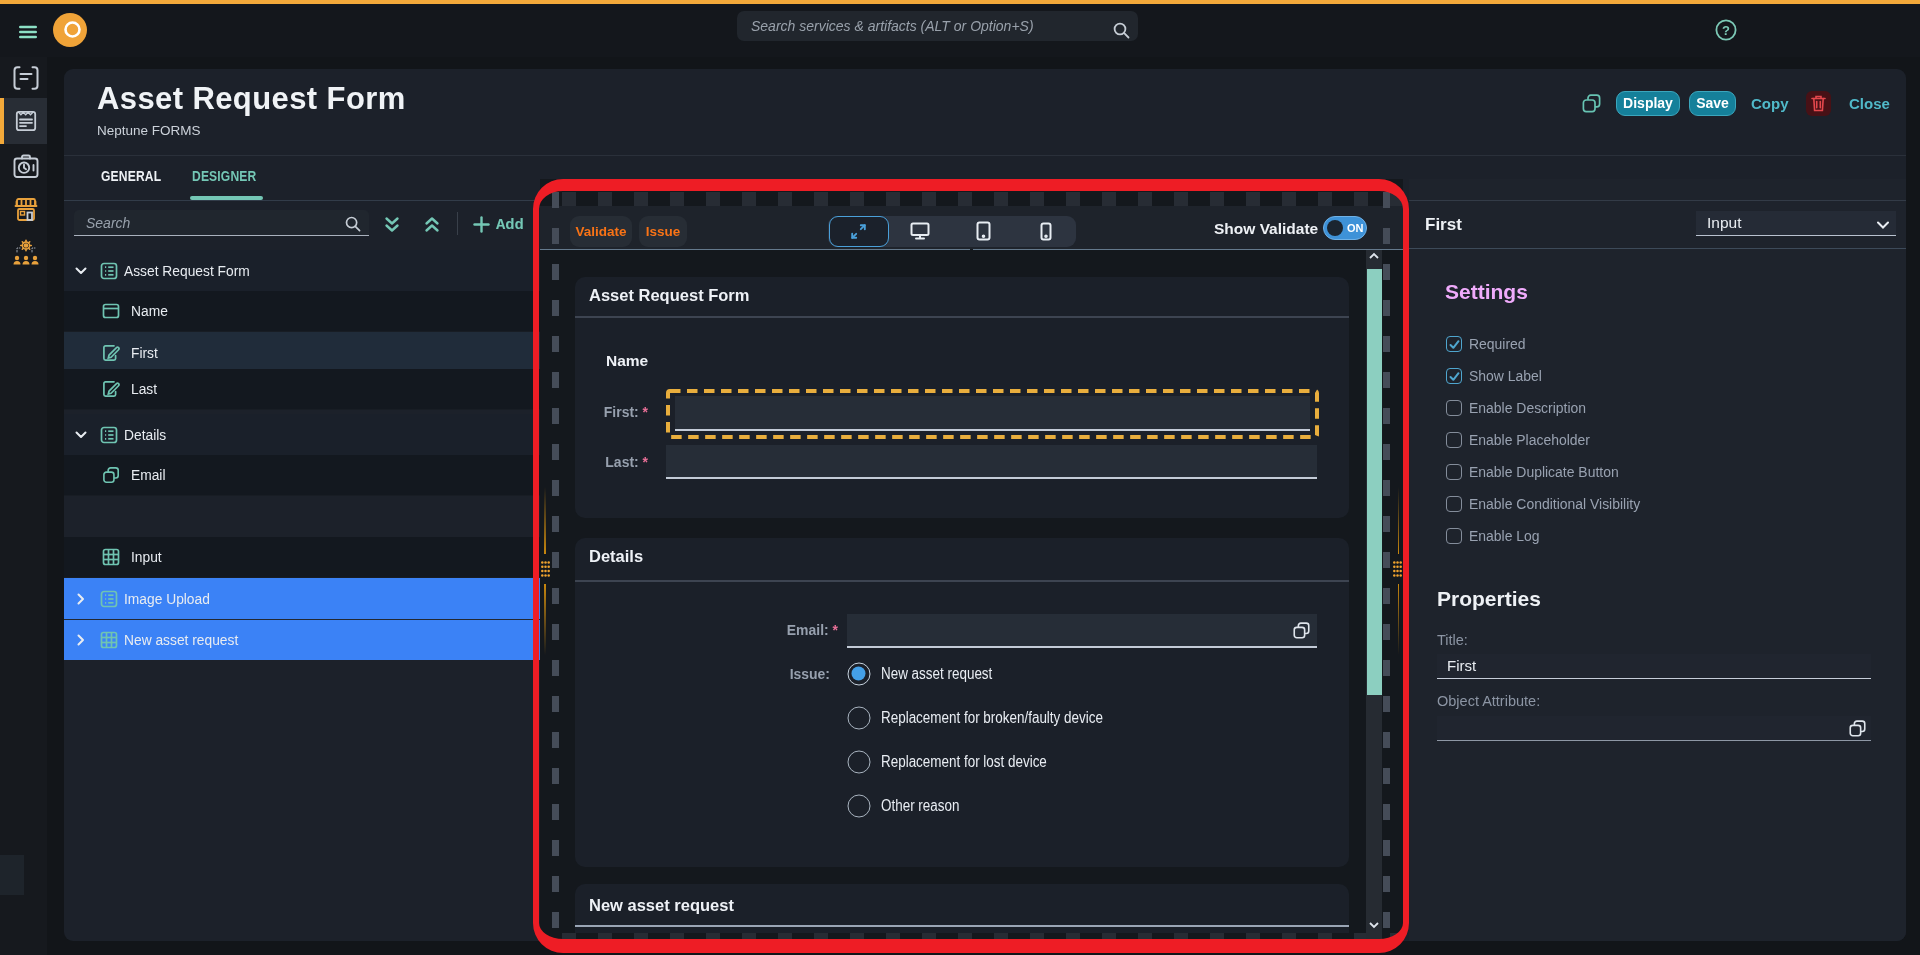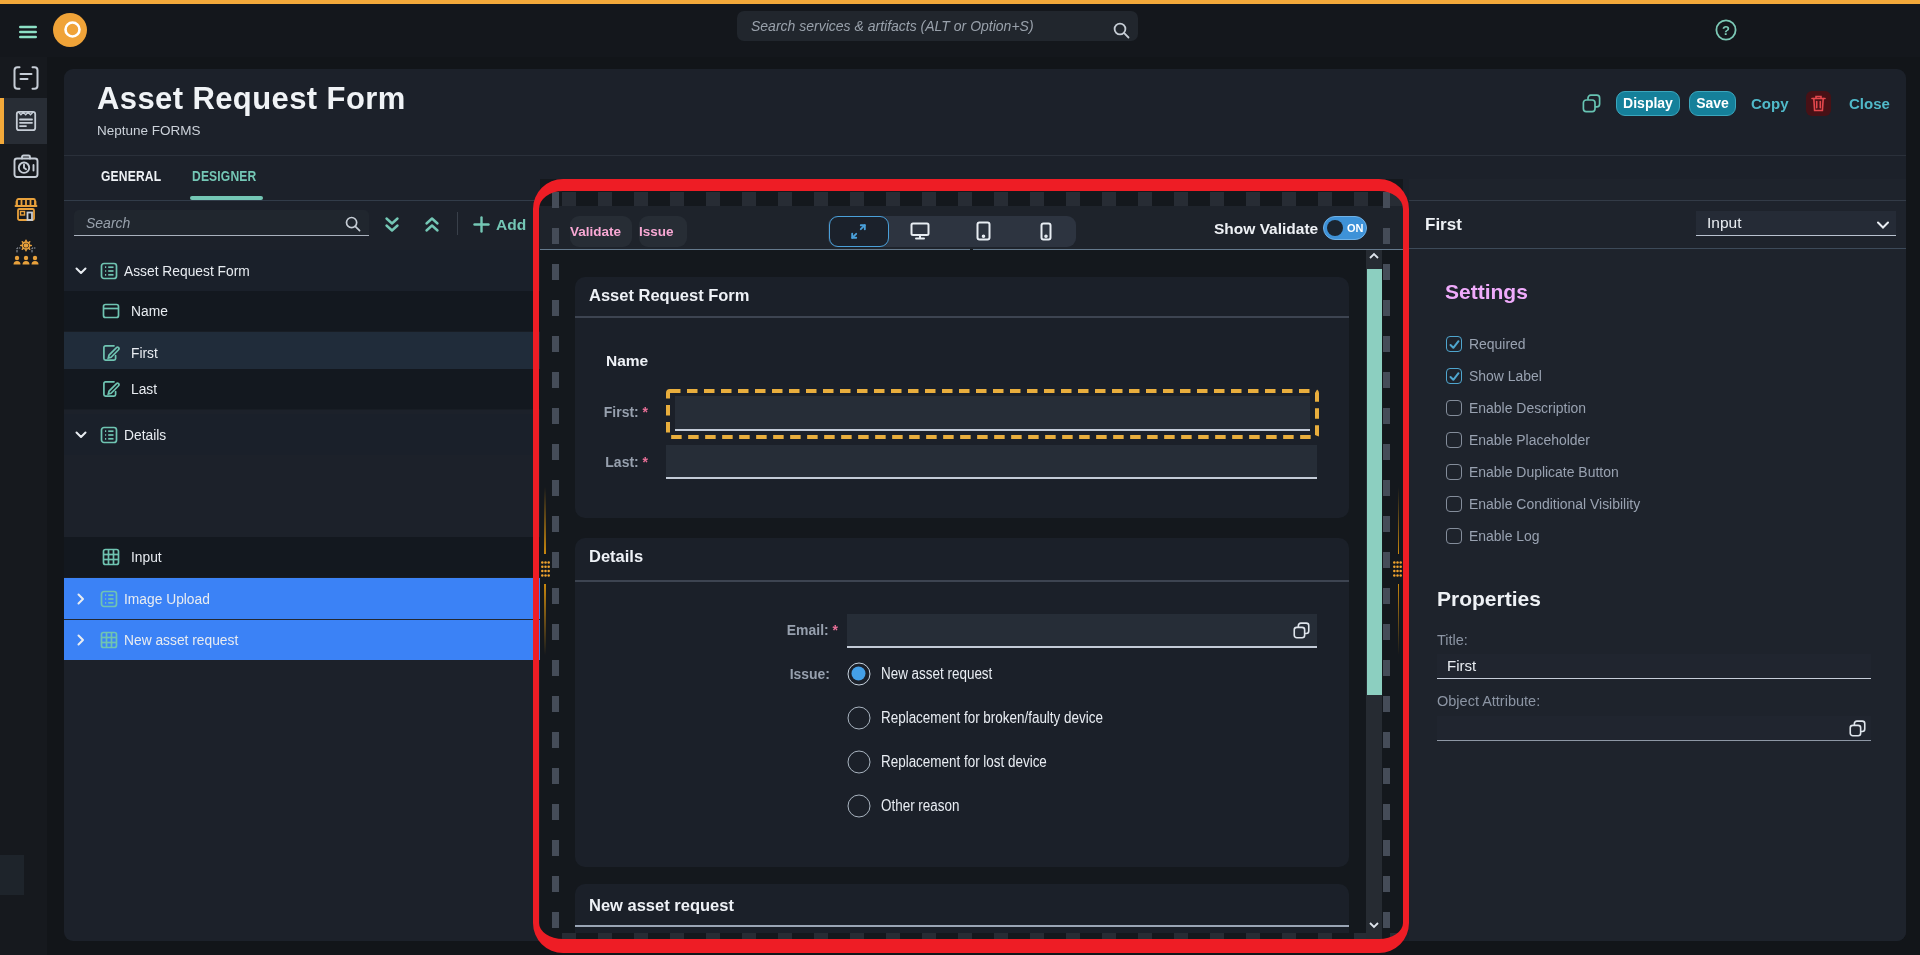--- a/index.html
+++ b/index.html
@@ -27,21 +27,21 @@
   .trow .lbl { position:absolute; font-size:15.5px; color:#e8ecf1; top:50%; transform:translateY(-50%) scaleX(0.89); transform-origin:0 50%; }
   .hdr  { background:#1a202a; }
   .child{ background:#13181f; border-bottom:1px solid rgba(255,255,255,0.025); }
   .coll { background:#3b82f6; }
   .sel  { background:#202c3a; }
   .ticon { position:absolute; top:50%; transform:translateY(-50%); }
   
   #preview { left:476px; top:110px; width:863px; height:762px; background:#14181d; overflow:hidden; }
   .dashstrip { left:0; width:863px; height:14px; background:repeating-linear-gradient(90deg,#14181d 0 22px,#272c34 22px 36px); }
   #ptoolbar { left:0; top:27px; width:863px; height:44px; background:#1e232b; border-bottom:1px solid #64798c; }
-  .pbtn { position:absolute; top:10px; height:31px; background:#272d35; border-radius:9px; color:#f9a8d4; font-size:13.5px; font-weight:700; line-height:31px; }
+  .pbtn { position:absolute; top:10px; height:31px; background:#272d35; border-radius:9px; color:#f97316; font-size:13.5px; font-weight:700; line-height:31px; text-align:center; }
   .vdash { top:13px; width:7px; height:749px; background:repeating-linear-gradient(180deg,#454c58 0 16px,transparent 16px 36px); }
   .pcard { left:35px; width:774px; background:#1b2029; border-radius:10px; }
   .pcard .ctitle { position:absolute; left:14px; top:9px; font-size:16.5px; font-weight:700; color:#eef1f6; }
   .cdiv { position:absolute; left:0; width:774px; height:1.5px; background:#3d4451; }
   .flabel { position:absolute; text-align:right; font-size:15.5px; font-weight:700; color:#97a0ae; transform:translateY(-50%) scaleX(0.9); transform-origin:100% 50%; }
   .flabel b { color:#e86f97; font-weight:700; }
   .finput { position:absolute; background:#262d37; border-bottom:2px solid #c3cbd7; }
   .radio { position:absolute; width:23px; height:23px; border:1.5px solid #a9b4c0; border-radius:50%; transform:translate(-50%,-50%); }
   .rlbl { position:absolute; font-size:16px; color:#e9edf3; transform:translateY(-50%) scaleX(0.84); transform-origin:0 50%; }
   
@@ -181,21 +181,21 @@
         <path d="M2.5 14.5 L8 9.5 L13.5 14.5"></path>
     </g>
   </svg>
   <div class="abs" style="left:393px;top:143px;width:1px;height:23px;background:#39404a"></div>
   <svg class="abs" style="left:409px;top:147px" width="17" height="17" viewBox="0 0 17 17">
     <g stroke="#74c7b5" stroke-width="2.4" stroke-linecap="round">
         <line x1="8.5" y1="1.5" x2="8.5" y2="15.5"></line>
         <line x1="1.5" y1="8.5" x2="15.5" y2="8.5"></line>
       </g>
   </svg>
-  <div class="abs" style="left:432px;top:147px;font-size:15.5px;font-weight:700;color:#74c7b5;">Add</div>
+  <div class="abs" style="left:432px;top:147px;font-size:15.5px;font-weight:700;color:#74c7b5;font-family:Liberation Mono, monospace;">Add</div>
 
   <div class="abs trow hdr" style="top:181px">
     <svg class="ticon" style="left:11px" width="12" height="8" viewBox="0 0 12 8">
         <path d="M1.5 1.5 L6 6 L10.5 1.5" fill="none" stroke="#e8ecf1" stroke-width="2" stroke-linecap="round" stroke-linejoin="round"></path>
       </svg>
     <svg class="ticon" style="left:36px" width="18" height="18" viewBox="0 0 18 18">
         <g fill="none" stroke="#6fc4b2" stroke-width="1.7">
           <rect x="1.5" y="1.5" width="15" height="15" rx="2.5"></rect>
           <line x1="5" y1="5.2" x2="6.2" y2="5.2"></line>
           <line x1="8.2" y1="5.2" x2="13.5" y2="5.2"></line>
@@ -243,20 +243,29 @@
           <rect x="1.5" y="1.5" width="15" height="15" rx="2.5"></rect>
           <line x1="5" y1="5.2" x2="6.2" y2="5.2"></line>
           <line x1="8.2" y1="5.2" x2="13.5" y2="5.2"></line>
           <line x1="5" y1="9" x2="6.2" y2="9"></line>
           <line x1="8.2" y1="9" x2="13.5" y2="9"></line>
           <line x1="5" y1="12.8" x2="6.2" y2="12.8"></line>
           <line x1="8.2" y1="12.8" x2="13.5" y2="12.8"></line>
         </g>
       </svg>
     <span class="lbl" style="left:60px">Details</span>
+    </div>
+  <div class="abs trow child" style="top:386px">
+    <svg class="ticon" style="left:38px" width="18" height="18" viewBox="0 0 19 19">
+        <g stroke="#6fc4b2" stroke-width="1.7">
+          <rect x="6.5" y="2" width="10.6" height="10.6" rx="2.6" fill="none"></rect>
+          <rect x="2" y="6.5" width="10.6" height="10.6" rx="2.6" fill="#13181f"></rect>
+        </g>
+      </svg>
+    <span class="lbl" style="left:67px">Email</span>
     </div>
   <div class="abs trow child" style="top:468px">
     <svg class="ticon" style="left:38px" width="18" height="18" viewBox="0 0 18 18">
         <g fill="none" stroke="#6fc4b2" stroke-width="1.7">
           <rect x="1.5" y="1.5" width="15" height="15" rx="2"></rect>
           <line x1="6.5" y1="1.5" x2="6.5" y2="16.5"></line>
           <line x1="11.5" y1="1.5" x2="11.5" y2="16.5"></line>
           <line x1="1.5" y1="6.5" x2="16.5" y2="6.5"></line>
           <line x1="1.5" y1="11.5" x2="16.5" y2="11.5"></line>
         </g>

